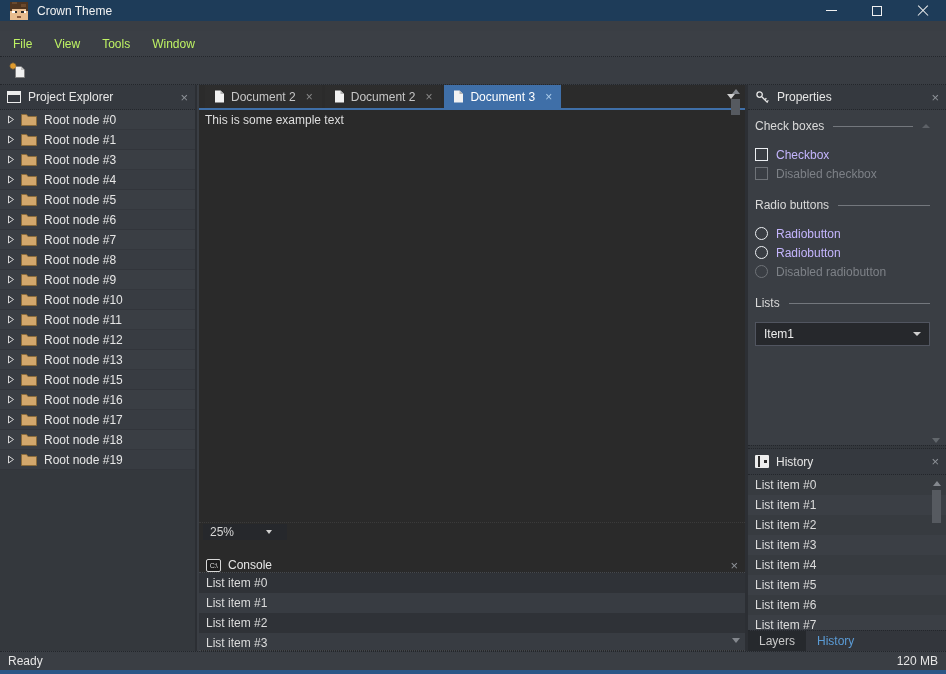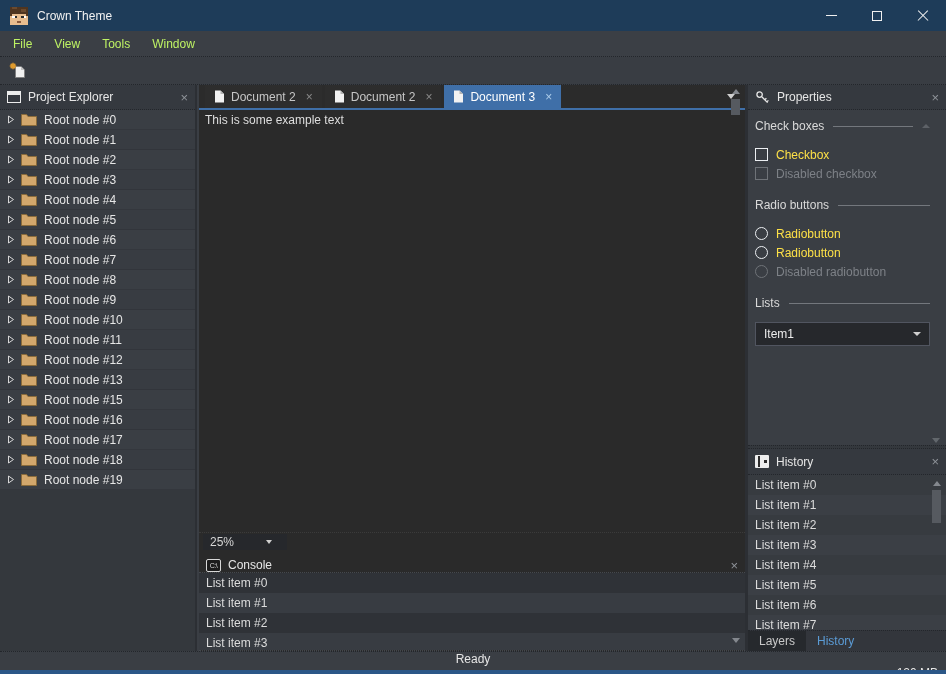--- a/index.html
+++ b/index.html
@@ -11,21 +11,21 @@
   }
   .tex {
     background-image:conic-gradient(rgba(0,0,0,.16) 25%, transparent 0 50%, rgba(0,0,0,.16) 0 75%, transparent 0);
     background-size:2px 2px;
   }
   .ltex {
     background-image:conic-gradient(rgba(255,255,255,.20) 25%, transparent 0 50%, rgba(255,255,255,.20) 0 75%, transparent 0);
     background-size:2px 2px;
   }
   
-  .titlebar { position:absolute; top:0; left:0; right:0; height:31px; background:#1e3c59; display:flex; align-items:center; }
+  .titlebar { position:absolute; top:0; left:0; right:0; height:21px; background:#1e3c59; display:flex; align-items:center; }
   .app-icon { width:18px; height:18px; margin:0 9px 0 10px; }
   .title-text { color:#f2f2f2; }
   .win-btns { margin-left:auto; display:flex; height:100%; }
   .win-btn { width:46px; height:100%; display:flex; align-items:center; justify-content:center; }
   .glyph-min { width:11px; height:1px; background:#f0f0f0; }
   .glyph-max { width:10px; height:10px; border:1px solid #f0f0f0; }
   .glyph-close { position:relative; width:12px; height:12px; }
   .glyph-close::before,.glyph-close::after { content:""; position:absolute; left:-1px; top:5px; width:14px; height:1.4px; background:#f0f0f0; }
   .glyph-close::before { transform:rotate(45deg); }
   .glyph-close::after { transform:rotate(-45deg); }
@@ -49,21 +49,21 @@
   .tree-label { color:#e6e6e6; }
   
   .panel-center { position:absolute; left:199px; top:0; width:546px; bottom:0; background:#2a2a2a; }
   .tabbar { position:relative; height:25px; background:#2b2b2b; border-bottom:2px solid #3f6fa8; display:flex; align-items:stretch; padding-left:6px; }
   .tab { display:flex; align-items:center; gap:6px; padding:0 9px; background:#2d2d2d; color:#c6c6c6; margin-right:3px; cursor:default; }
   .tab .tab-close { color:#8a8a8a; font-size:12px; margin-left:4px; }
   .tab.active { background:#3f6fa8; color:#ffffff; }
   .tab.active .tab-close { color:#aecdea; }
   .tab-overflow { position:absolute; right:10px; top:9px; width:0; height:0; border-left:4px solid transparent; border-right:4px solid transparent; border-top:5px solid #cfcfcf; }
   .editor { position:absolute; left:0; right:0; top:25px; height:422px; padding:3px 6px; color:#dedede; }
-  .zoombar { position:absolute; left:0; right:0; top:447px; height:19px; background:#2a2a2a; border-top:1px dotted #3b3b3b; }
+  .zoombar { position:absolute; left:0; right:0; top:437px; height:19px; background:#2a2a2a; border-top:1px dotted #3b3b3b; }
   .zoom-combo { position:absolute; left:4px; top:1px; width:84px; height:16px; background:#26282c; display:flex; align-items:center; padding:0 7px; color:#d6d6d6; }
   .zoom-combo .arr { margin-left:auto; margin-right:8px; width:0; height:0; border-left:3.5px solid transparent; border-right:3.5px solid transparent; border-top:4px solid #d0d0d0; }
   .console-header { position:absolute; left:0; right:0; top:466px; height:22px; background:#2a2a2a; border-bottom:1px dotted #44484e; display:flex; align-items:flex-end; gap:7px; padding:0 7px; }
   .console-icon { width:15px; height:13px; border:1px solid #d8d8d8; border-radius:2px; background:#1c1c1c; color:#d8d8d8; font-size:7px; display:flex; align-items:center; justify-content:center; letter-spacing:-0.5px; }
   .console-list { position:absolute; left:0; right:0; top:488px; height:78px; overflow:hidden; list-style:none; border-bottom:1px dotted #44484e; }
   .console-row { height:20px; display:flex; align-items:center; padding-left:7px; background:#383c42; color:#dcdcdc; }
   .console-row:nth-child(odd) { background:#2f3237; }
   
   .sb { position:absolute; width:12px; }
   .arr-up { width:0; height:0; border-left:4px solid transparent; border-right:4px solid transparent; border-bottom:5px solid #84888e; }
@@ -80,21 +80,21 @@
   .section-hd { display:flex; align-items:center; gap:9px; height:18px; color:#dadada; }
   .sec-line { flex:1; height:1px; background:#73777d; }
   .sec-collapse { width:0; height:0; border-left:4px solid transparent; border-right:4px solid transparent; border-bottom:4px solid #5d6167; }
   .ctl-row { display:flex; align-items:center; gap:8px; height:19px; }
   .cb { width:13px; height:13px; border:1px solid #eceff2; background:transparent; flex:0 0 auto; }
   .cb.disabled { border-color:#6f7378; }
   .cb.checked.disabled { position:relative; }
   .cb.checked.disabled::after { content:""; position:absolute; inset:1px; background:#7c8086; background-image:conic-gradient(rgba(0,0,0,.35) 25%, transparent 0 50%, rgba(0,0,0,.35) 0 75%, transparent 0); background-size:2px 2px; }
   .rb { width:13px; height:13px; border:1px solid #eceff2; border-radius:50%; flex:0 0 auto; }
   .rb.disabled { border-color:#6f7378; }
-  .lbl { color:#fde047; }
+  .lbl { color:#c4b5fd; }
   .lbl.disabled { color:#7d8187; }
   .gap4 { height:10px; } .gap12 { height:13px; }
   .combo { margin-top:10px; height:24px; background:#26282c; border:1px solid #515560; display:flex; align-items:center; padding:0 8px; color:#ececec; }
   .combo .arr { margin-left:auto; width:0; height:0; border-left:4px solid transparent; border-right:4px solid transparent; border-top:4.5px solid #d0d0d0; }
   .props-more { position:absolute; right:6px; bottom:2px; opacity:.55; }
   .hsplit { position:absolute; left:0; right:0; top:360px; height:4px; background:#34383d; border-top:1px dotted #23262b; border-bottom:1px dotted #23262b; }
   .history-header { position:absolute; left:0; right:0; top:364px; height:26px; display:flex; align-items:center; gap:7px; padding:0 7px; border-bottom:1px dotted #23262b; background:#35393f; }
   .book-ic { position:relative; width:14px; height:13px; background:#ededed; border-radius:1px; }
   .book-ic::before { content:""; position:absolute; left:3px; top:1px; bottom:1px; width:2px; background:#2c2c2c; }
   .book-ic::after { content:""; position:absolute; right:2px; top:5px; width:3px; height:3px; background:#2c2c2c; }
@@ -104,21 +104,21 @@
   .history-sb { right:3px; top:392px; height:236px; }
   .history-sb .arr-up { position:absolute; top:4px; left:2px; }
   .history-sb .sb-thumb { position:absolute; top:13px; left:1px; height:33px; }
   .dock-tabs { position:absolute; left:0; right:0; bottom:0; height:21px; background:#33363c; border-top:1px dotted #23262b; display:flex; align-items:stretch; }
   .dock-tab { padding:0 11px; display:flex; align-items:center; color:#c9c9c9; }
   .dock-tab.current-dark { background:#26292d; }
   .dock-tab.linkish { color:#5b9bd5; }
   
   .winframe-ic { width:14px; height:12px; border:1px solid #ececec; border-top:4px solid #ececec; }
   
-  .statusbar { position:absolute; left:0; right:0; bottom:4px; height:19px; background:#3a3e44; border-top:1px dotted #23262b; display:flex; align-items:center; padding:0 8px; color:#e6e6e6;flex-direction:column; }
+  .statusbar { position:absolute; left:0; right:0; bottom:4px; height:19px; background:#3a3e44; border-top:1px dotted #23262b; display:flex; align-items:center; padding:0 8px; color:#e6e6e6; }
   .status-right { margin-left:auto; }
   .bottom-edge { position:absolute; left:0; right:0; bottom:0; height:4px; background:#2b5787; }
 </style>
 </head>
 <body>
 
 <div class="window">
 
   <div class="titlebar">
     <svg class="app-icon" viewBox="0 0 8 8" shape-rendering="crispEdges">
@@ -214,33 +214,20 @@
     <span class="twisty">
       <svg width="8" height="9" viewBox="0 0 8 9">
                 <path d="M1.5 1 L6.5 4.5 L1.5 8 Z" fill="none" stroke="#d8d8d8" stroke-width="1"></path>
               </svg>
     </span>
     <span class="folder-ic">
       <svg width="16" height="13" viewBox="0 0 16 13">
                 <path d="M0.5 1.5 h5 l1.5 2 h8.5 v9 h-15 z" fill="#d2a76c" stroke="#8a6b3a" stroke-width="1"></path>
               </svg>
     </span>
-    <span class="tree-label">Root node #2</span>
-  </li>
-          <li class="tree-row">
-    <span class="twisty">
-      <svg width="8" height="9" viewBox="0 0 8 9">
-                <path d="M1.5 1 L6.5 4.5 L1.5 8 Z" fill="none" stroke="#d8d8d8" stroke-width="1"></path>
-              </svg>
-    </span>
-    <span class="folder-ic">
-      <svg width="16" height="13" viewBox="0 0 16 13">
-                <path d="M0.5 1.5 h5 l1.5 2 h8.5 v9 h-15 z" fill="#d2a76c" stroke="#8a6b3a" stroke-width="1"></path>
-              </svg>
-    </span>
     <span class="tree-label">Root node #3</span>
   </li>
           <li class="tree-row">
     <span class="twisty">
       <svg width="8" height="9" viewBox="0 0 8 9">
                 <path d="M1.5 1 L6.5 4.5 L1.5 8 Z" fill="none" stroke="#d8d8d8" stroke-width="1"></path>
               </svg>
     </span>
     <span class="folder-ic">
       <svg width="16" height="13" viewBox="0 0 16 13">

